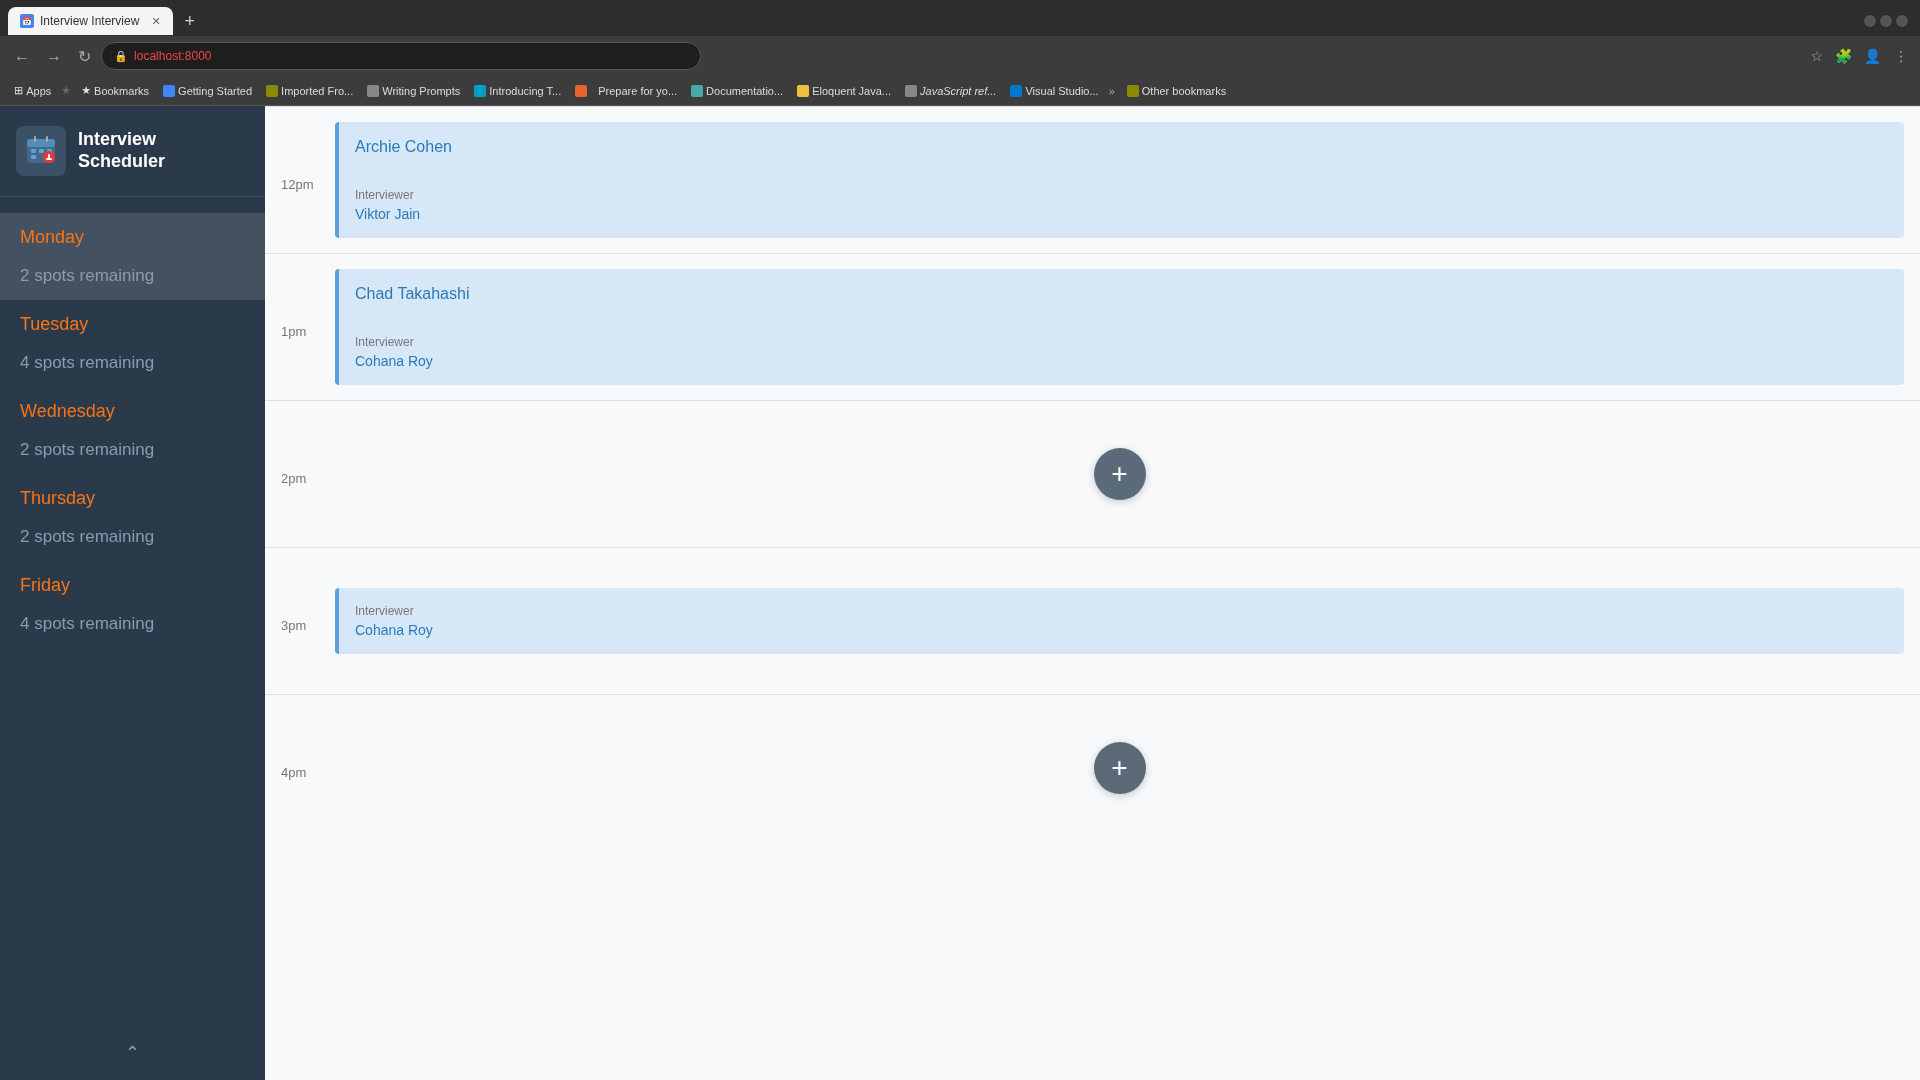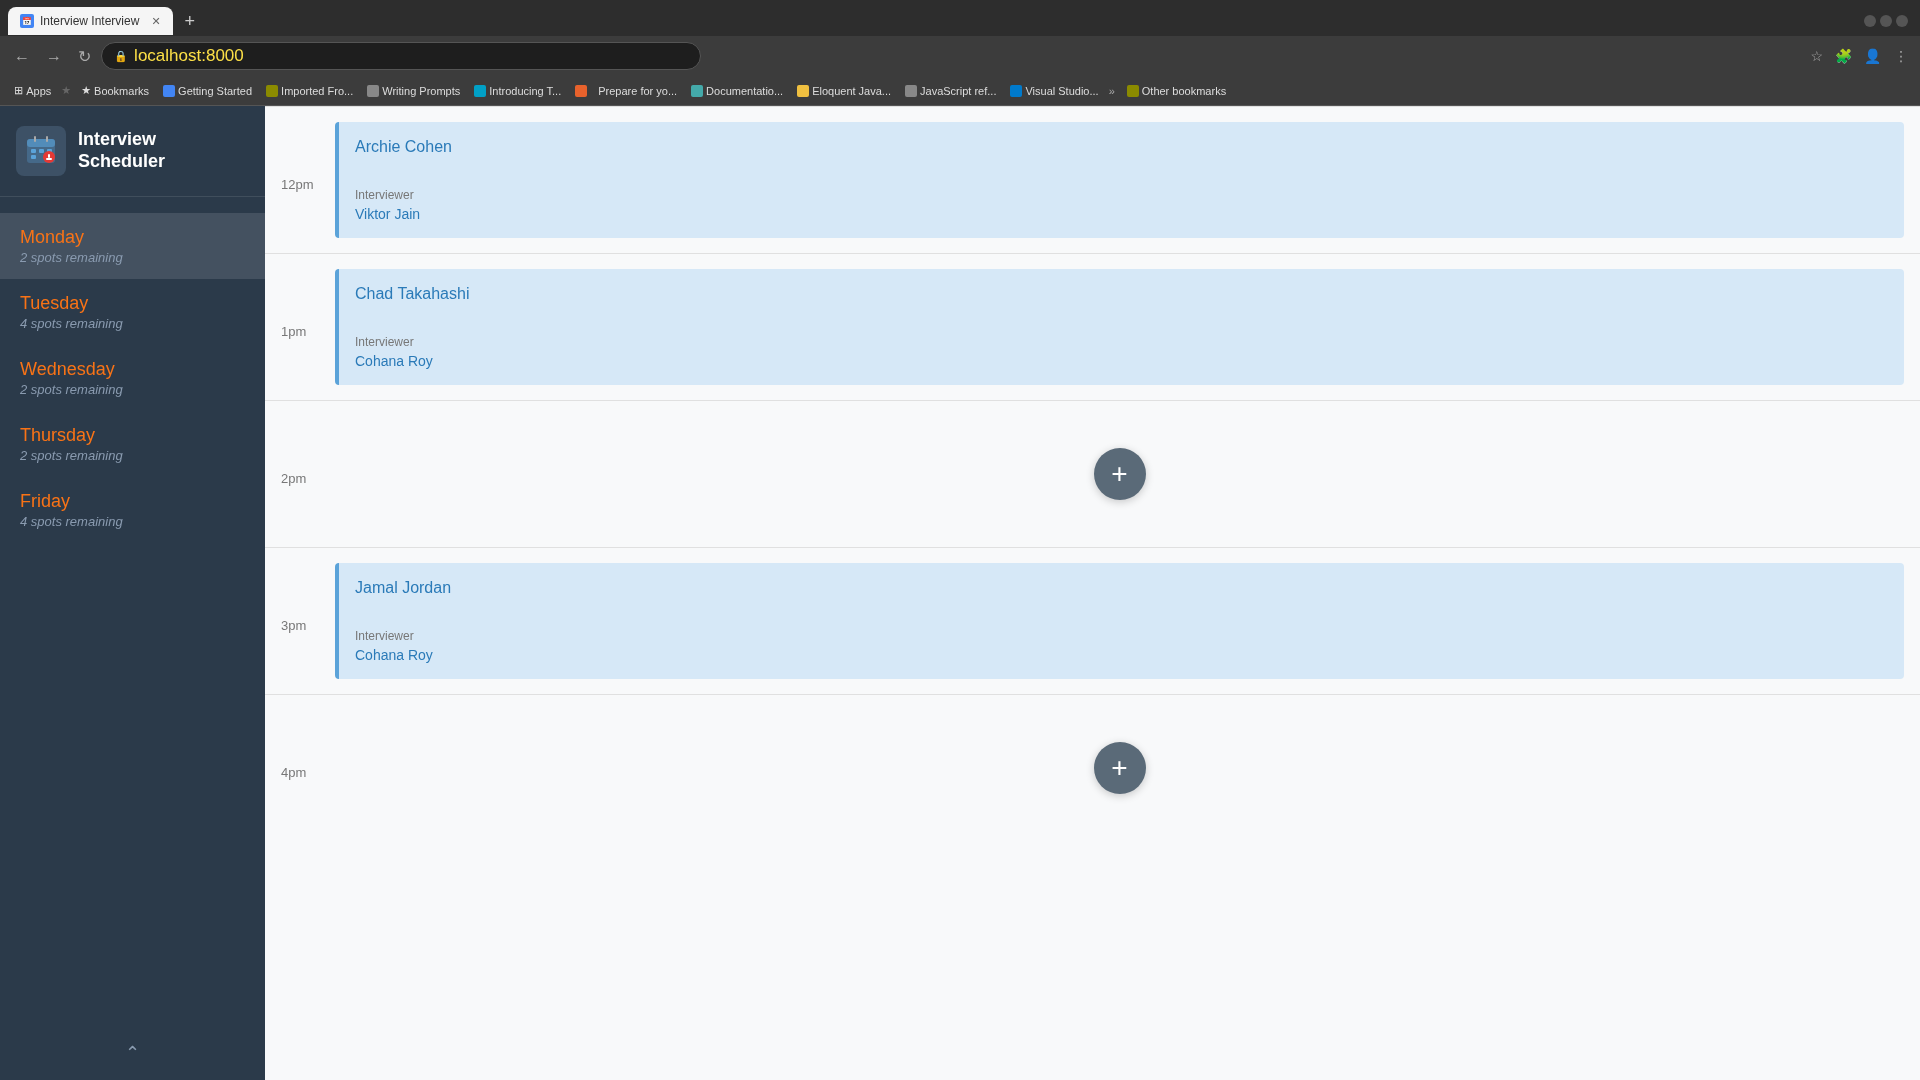--- a/index.html
+++ b/index.html
@@ -15,21 +15,21 @@
 
     
     .sidebar { width: 265px; background: #2b3a4a; color: #fff; display: flex; flex-direction: column; flex-shrink: 0; }
     .sidebar-header { padding: 20px 16px; display: flex; align-items: center; gap: 12px; border-bottom: 1px solid rgba(255,255,255,0.1); }
     .sidebar-logo { width: 50px; height: 50px; background: #3d5166; border-radius: 8px; display: flex; align-items: center; justify-content: center; flex-shrink: 0; font-size: 24px; }
     .sidebar-title { font-size: 18px; font-weight: 600; line-height: 1.2; }
     .sidebar-nav { flex: 1; padding: 16px 0; }
     .nav-item { padding: 14px 20px; cursor: pointer; border-radius: 0; transition: background 0.2s; }
     .nav-item.active { background: rgba(255,255,255,0.12); }
     .nav-item-day { font-size: 18px; font-weight: 500; color: #f97316; }
-    .nav-item-spots { font-size: 13px; color: #8a9bb0; margin-top: 2px; font-style: italic; }
+    .nav-item-spots { font-size: 17px; color: #8a9bb0; margin-top: 18px; }
     .sidebar-footer { padding: 16px; display: flex; align-items: center; justify-content: center; }
 
     
     .main-content { flex: 1; background: #f8f9fa; overflow-y: auto; position: relative; }
     .schedule-timeline { position: relative; padding: 0; }
     .time-slot { display: flex; align-items: center; border-top: 1px solid #e0e0e0; min-height: 147px; }
     .time-label { width: 70px; font-size: 13px; color: #777; padding: 8px 16px 0 16px; flex-shrink: 0; }
     .interview-card { background: #d6e8f7; border-left: 4px solid #5ba3d9; border-radius: 4px; padding: 16px; width: 100%; margin: 0; }
     .interview-card .candidate-name { font-size: 16px; color: #2a7ab8; font-weight: 500; margin-bottom: 32px; }
     .interview-card .interviewer-label { font-size: 12px; color: #777; margin-bottom: 4px; }
@@ -54,21 +54,21 @@
       <button style="width:12px;height:12px;border-radius:50%;background:#555;border:none;cursor:pointer;"></button>
     </div>
   </div>
 
   <div style="display:flex;align-items:center;height:40px;background:#3c3c3c;padding:0 8px;gap:4px;">
     <button class="nav-btn">←</button>
     <button class="nav-btn">→</button>
     <button class="nav-btn">↻</button>
     <div style="flex:1;max-width:600px;background:#1e1e1e;border:1px solid #555;border-radius:20px;height:28px;display:flex;align-items:center;padding:0 12px;gap:6px;">
       <span style="color:#4caf50;font-size:11px;">🔒</span>
-      <input type="text" value="localhost:8000" style="background: none; border: none; color: #fde047; font-size: 17px; flex: 1 1 0%; outline: none;">
+      <input type="text" value="localhost:8000" style="background: none; border: none; color: #ef4444; font-size: 12px; flex: 1 1 0%; outline: none;">
     </div>
     <div style="display:flex;gap:4px;margin-left:auto;align-items:center;">
       <span style="color:#aaa;font-size:14px;cursor:pointer;padding:4px;">☆</span>
       <span style="color:#aaa;font-size:14px;cursor:pointer;padding:4px;">🧩</span>
       <span style="color:#aaa;font-size:14px;cursor:pointer;padding:4px;">👤</span>
       <span style="color:#aaa;font-size:14px;cursor:pointer;padding:4px;">⋮</span>
     </div>
   </div>
 
   <div style="display:flex;align-items:center;height:30px;background:#3c3c3c;padding:0 8px;gap:2px;font-size:11px;color:#ddd;border-bottom:1px solid #555;overflow:hidden;">
@@ -102,21 +102,21 @@
       <span>Prepare for yo...</span>
     </div>
     <div style="display:flex;align-items:center;gap:3px;padding:2px 6px;cursor:pointer;">
       <span style="width:12px;height:12px;background:#4aa;border-radius:2px;display:inline-block;"></span>
       <span>Documentatio...</span>
     </div>
     <div style="display:flex;align-items:center;gap:3px;padding:2px 6px;cursor:pointer;">
       <span style="width:12px;height:12px;background:#f0c040;border-radius:2px;display:inline-block;"></span>
       <span>Eloquent Java...</span>
     </div>
-    <div style="display:flex;align-items:flex-start;gap:3px;padding:2px 6px;cursor:pointer;">
+    <div style="display:flex;align-items:flex-start;gap:3px;padding:2px 6px;cursor:pointer;font-style:italic;">
       <span style="width:12px;height:12px;background:#888;border-radius:2px;display:inline-block;"></span>
       <span>JavaScript ref...</span>
     </div>
     <div style="display:flex;align-items:center;gap:3px;padding:2px 6px;cursor:pointer;">
       <span style="width:12px;height:12px;background:#007acc;border-radius:2px;display:inline-block;"></span>
       <span>Visual Studio...</span>
     </div>
     <span style="color:#aaa;margin:0 2px;cursor:pointer;">»</span>
     <div style="display:flex;align-items:center;gap:3px;padding:2px 6px;cursor:pointer;margin-left:2px;">
       <span style="width:12px;height:12px;background:#8b8b00;border-radius:2px;display:inline-block;"></span>
@@ -207,21 +207,20 @@
         <div class="time-label">2pm</div>
         <div style="flex:1;padding:8px 16px 8px 0;display:flex;align-items:center;justify-content:center;min-height:140px;">
           <button class="add-button">+</button>
         </div>
       </div>
 
       <div class="time-slot">
         <div class="time-label">3pm</div>
         <div style="flex:1;padding:8px 16px 8px 0;">
           <div class="interview-card">
-            <div class="candidate-name">Jamal Jordan</div>
             <div class="interviewer-label">Interviewer</div>
             <div class="interviewer-name">Cohana Roy</div>
           </div>
         </div>
       </div>
 
       <div class="time-slot">
         <div class="time-label">4pm</div>
         <div style="flex:1;padding:8px 16px 8px 0;display:flex;align-items:center;justify-content:center;min-height:140px;">
           <button class="add-button">+</button>

